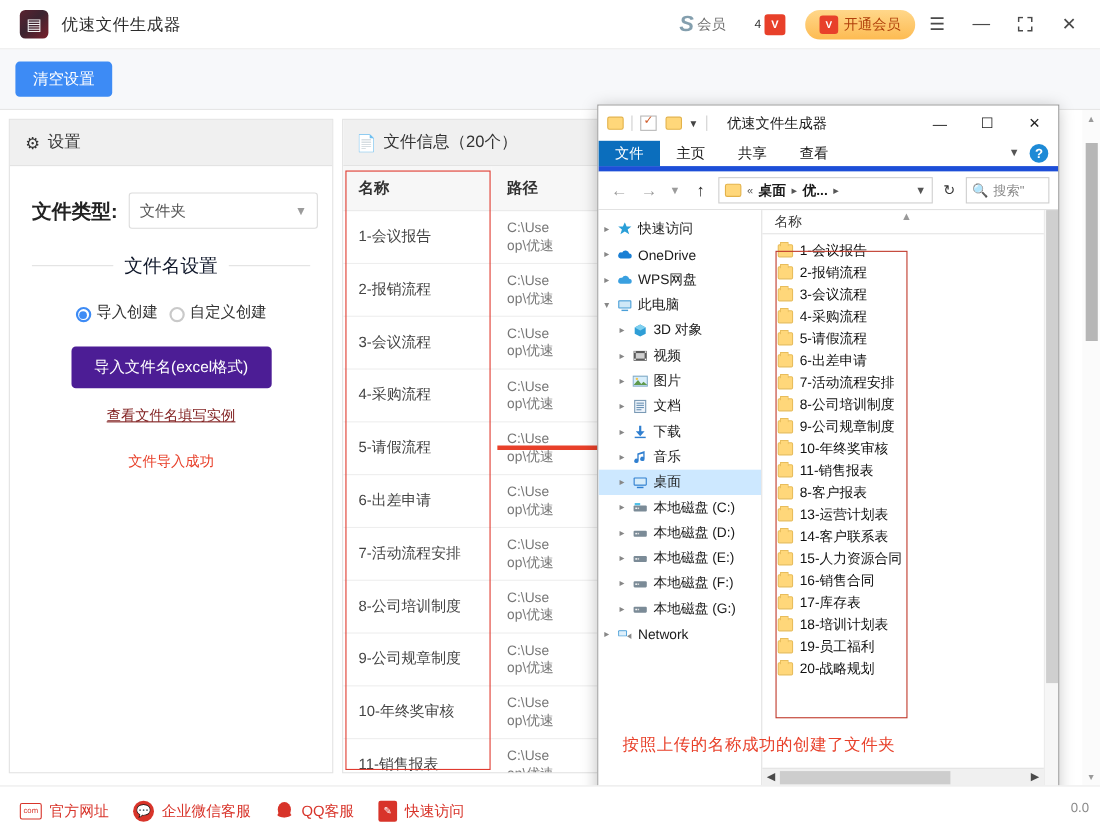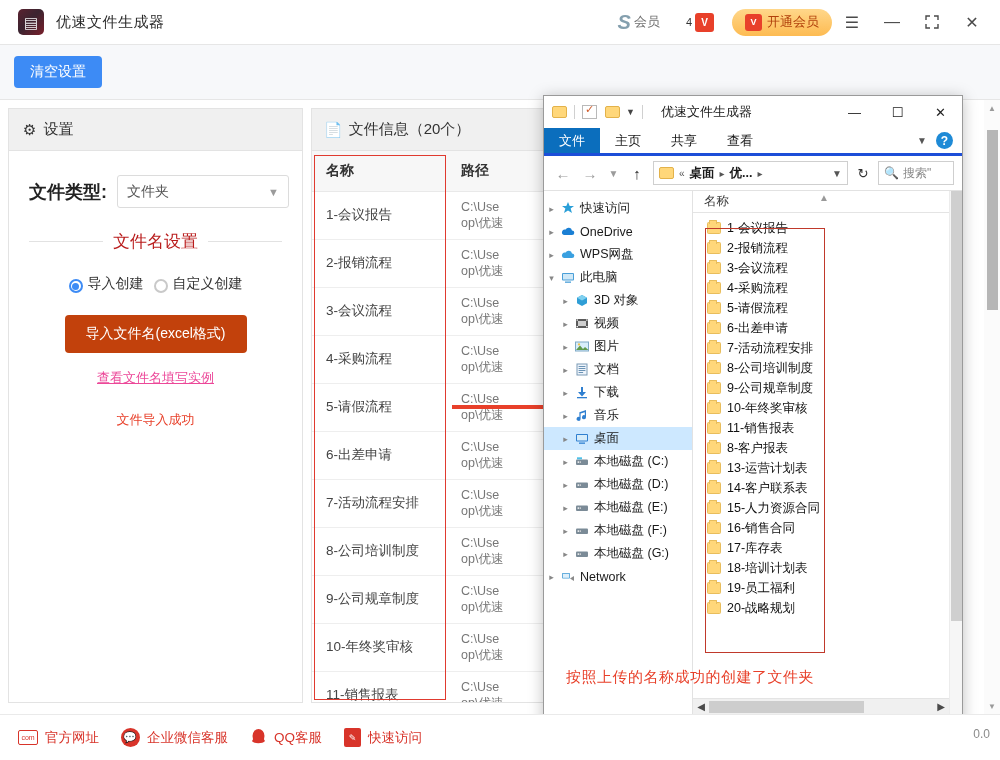--- a/index.html
+++ b/index.html
@@ -98,33 +98,33 @@
   .row-type .lbl { font-size:18px; color:#222; font-weight:bold; }
   .select {
     margin-left:10px; width:172px; height:33px; border:1px solid #dcdcdc; border-radius:3px;
     display:flex; align-items:center; padding:0 9px; font-size:14px; color:#555; cursor:pointer;
   }
   .select .chev{ margin-left:auto; color:#9b9b9b; font-size:11px;}
   .sec-title {
     margin-top:22px; display:flex; align-items:center; gap:10px; padding:0 20px;
   }
   .sec-title .line{ flex:1; height:1px; background:#e2e2e2;}
-  .sec-title .txt{ font-size:17px; color:#b91c1c; }
+  .sec-title .txt{ font-size:17px; color:#0f172a; }
   .radio-row { display:flex; align-items:center; justify-content:center; gap:10px; margin-top:22px;}
   .r-item{ display:flex; align-items:flex-end; gap:5px; cursor:pointer;}
   .r-circle{width:14px;height:14px;border-radius:50%;border:2px solid #3d8bf5;display:flex;align-items:center;justify-content:center;}
   .r-circle i{width:7px;height:7px;border-radius:50%;background:#3d8bf5;display:block;}
   .r-circle.off{border-color:#c9c9c9;}
   .r-txt{font-size:14px;color:#333;}
   .import-btn{
-    margin:22px auto 0; width:182px; height:38px; border-radius:4px; background:#c2410c;
+    margin:22px auto 0; width:182px; height:38px; border-radius:4px; background:#4c1d95;
     color:#fff; font-size:14px; display:flex;align-items:center;justify-content:center;cursor:pointer;
   }
   .link-example{
-    margin-top:16px; text-align:center; font-size:13px; color:#ec4899;
+    margin-top:16px; text-align:center; font-size:13px; color:#7f1d1d;
     text-decoration:underline; cursor:pointer;
   }
   .msg-ok{ margin-top:24px; text-align:center; font-size:13px; color:#e8402a; }
 
   
   .right-panel{
     position:absolute; left:311px; top:108px; width:650px; height:595px;
     background:#fff; border:1px solid #e3e3e3; overflow:hidden;
   }
   .rp-head{
@@ -160,21 +160,21 @@
   .mini-folder{ width:15px;height:12px;background:#ffd77a;border:1px solid #e3b24a;border-radius:2px;}
   .sep-v{ width:1px;height:14px;background:#d0d0d0;margin:0 7px;}
   .qa-check{ width:15px;height:14px;border:1px solid #b9b9b9;background:#fff;position:relative;}
   .qa-check:after{content:"✓";position:absolute;left:2px;top:-3px;font-size:11px;color:#d05b2a;}
   .caret-dn{ margin-left:6px;font-size:9px;color:#444;}
   .ex-name{ margin-left:11px; font-size:13px;color:#1a1a1a; }
   .ex-wctrl{ margin-left:auto; display:flex; }
   .ex-wctrl div{ width:43px;height:32px;display:flex;align-items:center;justify-content:center;
     font-size:13px;color:#222;cursor:pointer;}
   .ex-ribbon{
-    height:28px; display:flex; align-items:stretch; border-bottom:3px solid #1d4ed8; background:#fff;
+    height:28px; display:flex; align-items:stretch; border-bottom:5px solid #1d4ed8; background:#fff;
   }
   .rb{ padding:0 15px; display:flex;align-items:center; font-size:13px;color:#1a1a1a; cursor:pointer;}
   .rb.active{ background:#0b6ebd; color:#fff; }
   .rb-right{ margin-left:auto; display:flex; align-items:center; gap:9px; padding-right:9px;}
   .rb-chev{ font-size:10px;color:#555;}
   .rb-help{ width:17px;height:17px;border-radius:50%;background:#1e8ad6;color:#fff;font-size:12px;
     display:flex;align-items:center;justify-content:center;font-weight:bold;}
   .ex-addr{ height:34px; display:flex; align-items:center; padding:0 8px; gap:5px; background:#fff;}
   .nav-ic{ width:22px;height:22px;display:flex;align-items:center;justify-content:center;
     color:#9b9b9b; font-size:15px; cursor:pointer;}

